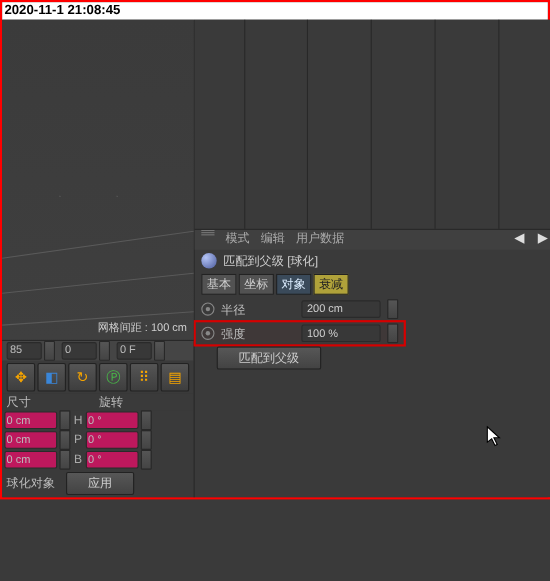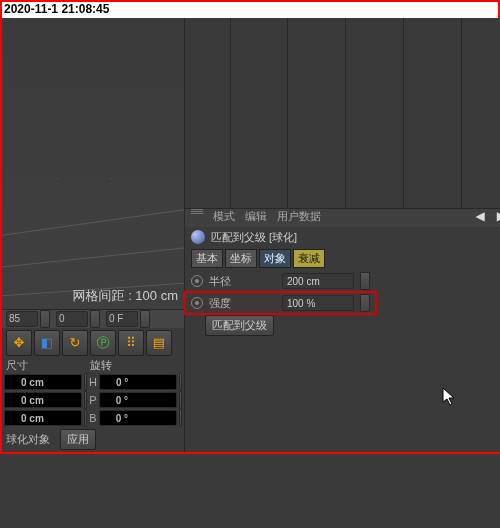--- a/index.html
+++ b/index.html
@@ -63,21 +63,21 @@
 .grid-line {
   position: absolute;
   background: #5a5a5a;
   height: 1px;
 }
 .vstatus {
   position: absolute;
   bottom: 4px;
   right: 6px;
   color: #cfcfcf;
-  font-size: 13px;
+  font-size: 10px;
   margin-top: 16px;
 }
 .coord-bar {
   height: 20px;
   background: #454545;
   display: flex;
   align-items: center;
   padding: 0 4px;
   gap: 6px;
 }
@@ -135,47 +135,46 @@
 .xform-row {
   height: 20px;
   display: flex;
   align-items: center;
   gap: 2px;
   padding: 0 2px;
 }
 .xfield {
   width: 44px;
   height: 14px;
-  background: #000000;
+  background: #be185d;
   border: 1px solid #2a2a2a;
   border-radius: 2px;
   color: #bcbcbc;
   font-size: 10px;
-  padding: 0 16px;
-  font-weight: bold;
+  padding: 0 1px;
 }
 .xlabel {
   width: 10px;
   text-align: center;
   color: #aaa;
 }
 .bottom-row {
   display: flex;
   align-items: center;
   height: 22px;
   gap: 10px;
   padding: 2px 4px;
 }
 .btn {
   background: linear-gradient(#575757, #434343);
   border: 1px solid #222;
   border-radius: 2px;
   color: #cfcfcf;
   font-size: 11px;
-  padding: 2px 6px;
+  padding: 2px 19px;
 }
 .upper-right {
   height: 190px;
   background: #3a3a3a;
   border-bottom: 1px solid #282828;
   position: relative;
 }
 .ur-grid {
   position: absolute;
   top: 0; left: 0; right: 0; bottom: 0;

